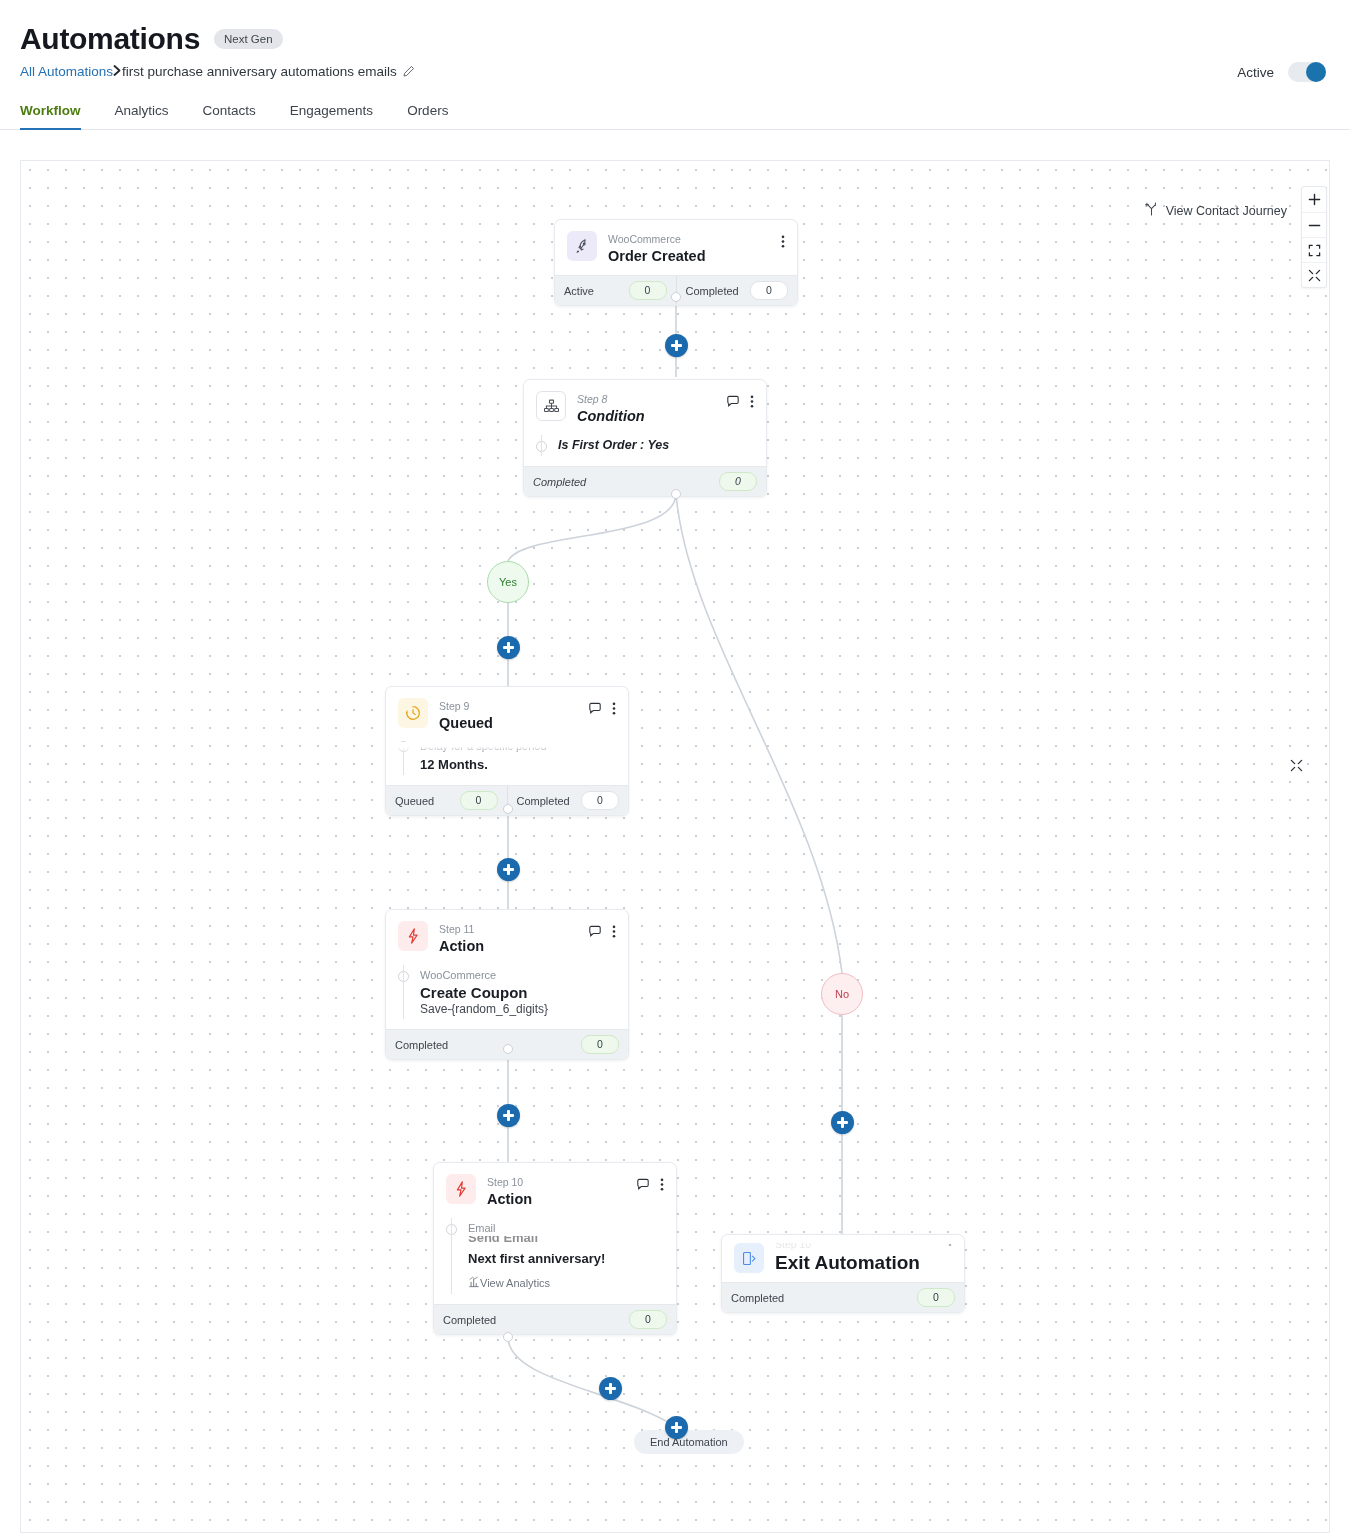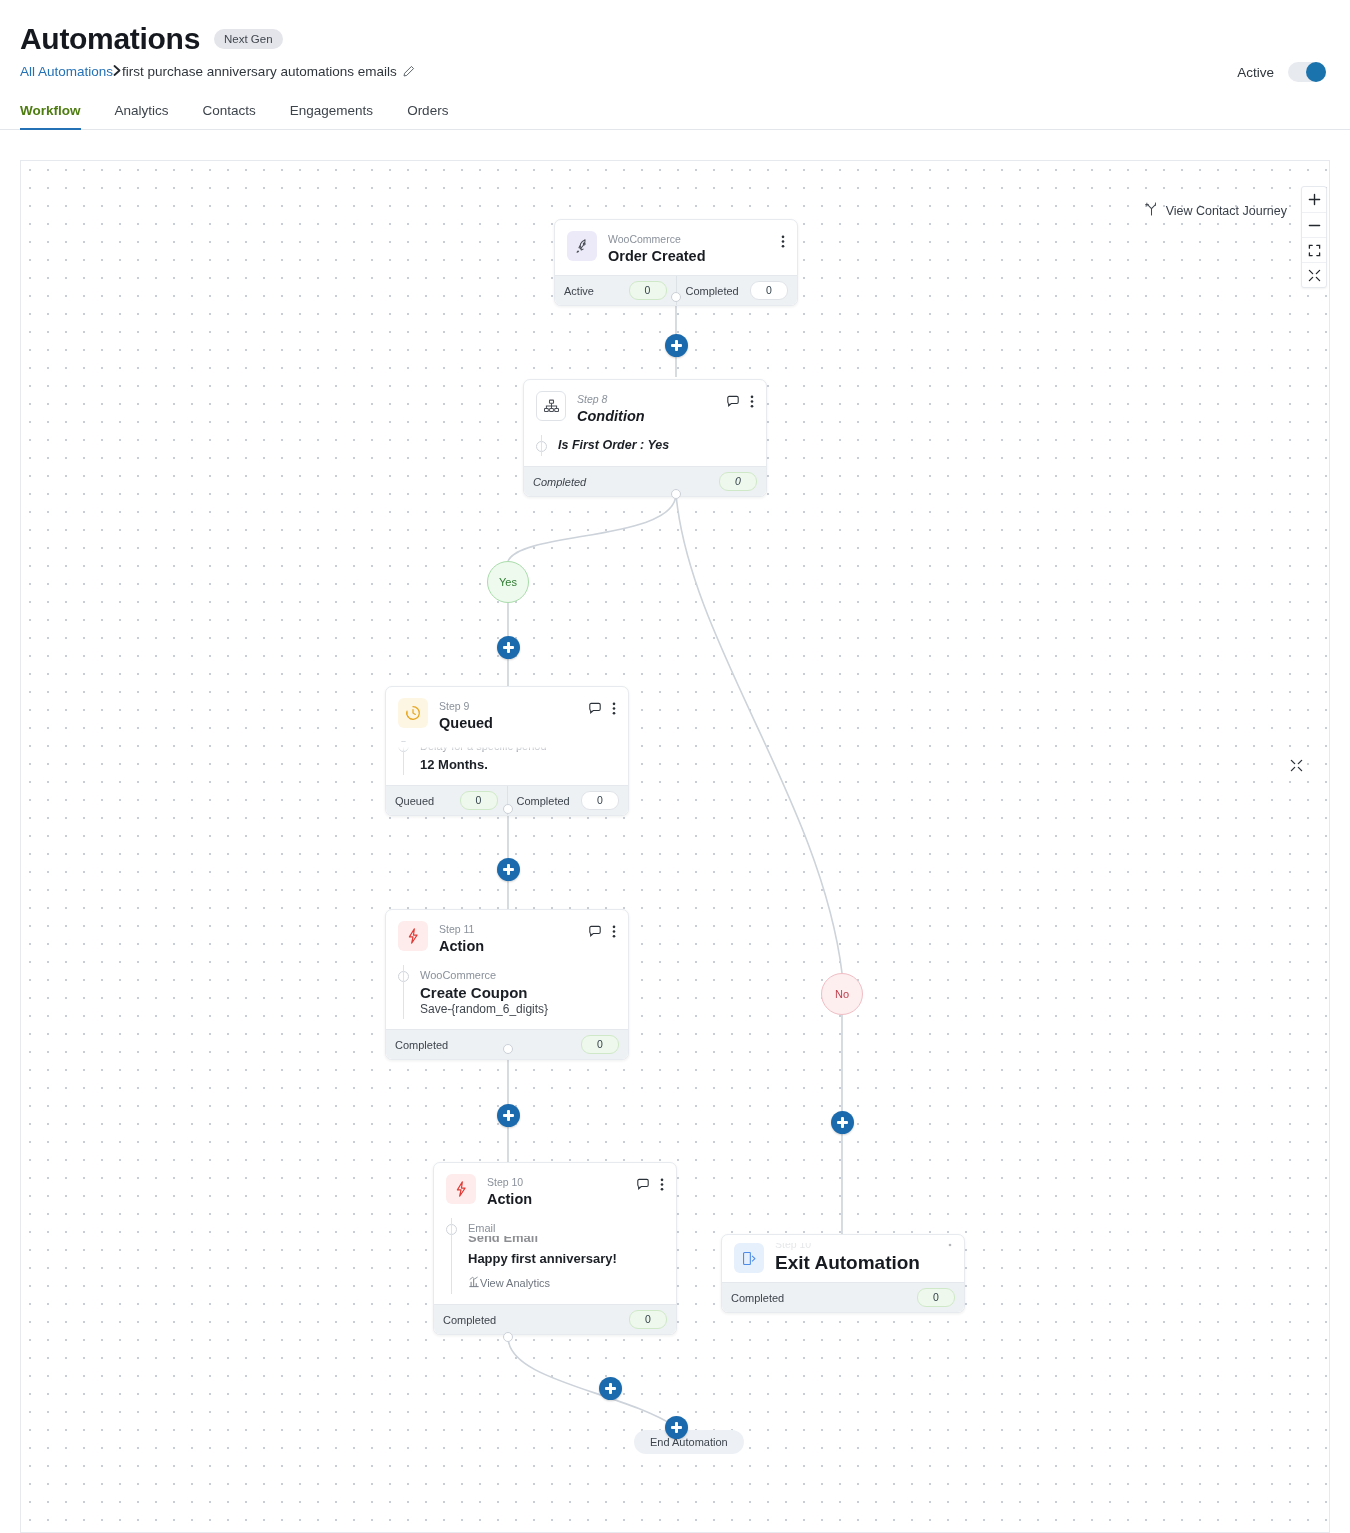--- a/index.html
+++ b/index.html
@@ -524,21 +524,21 @@
     </div>
     <div class="node-body">
       <div class="stem"></div>
       <div class="body-row">
         <div class="body-dot"></div>
         <div class="body-text">
           <div class="body-label">Email</div>
           <div style="position:relative; height:12px; overflow:hidden;">
             <div class="body-strong" style="font-size:13px; position:absolute; top:-7px; left:0; opacity:.5;">Send Email</div>
           </div>
-          <div class="body-strong" style="font-size:13px; margin-top:2px;">Happy first anniversary!</div>
+          <div class="body-strong" style="font-size:13px; margin-top:2px;">Next first anniversary!</div>
           <div class="view-analytics">
             <span>
               <svg width="12" height="12" viewBox="0 0 14 14" fill="none" stroke="#6f767f" stroke-width="1.1">
                 <path d="M1.6 12.4h10.8"></path>
                   <path d="M3.6 12.4V6.8M6.6 12.4V3.6M9.6 12.4V8.4"></path>
                 <path d="M2 4.2l3.2-2.6 2.6 1.8 3.4-2.2" stroke-width="0.9"></path>
               </svg>
             </span>
             <span>View Analytics</span>
           </div>

